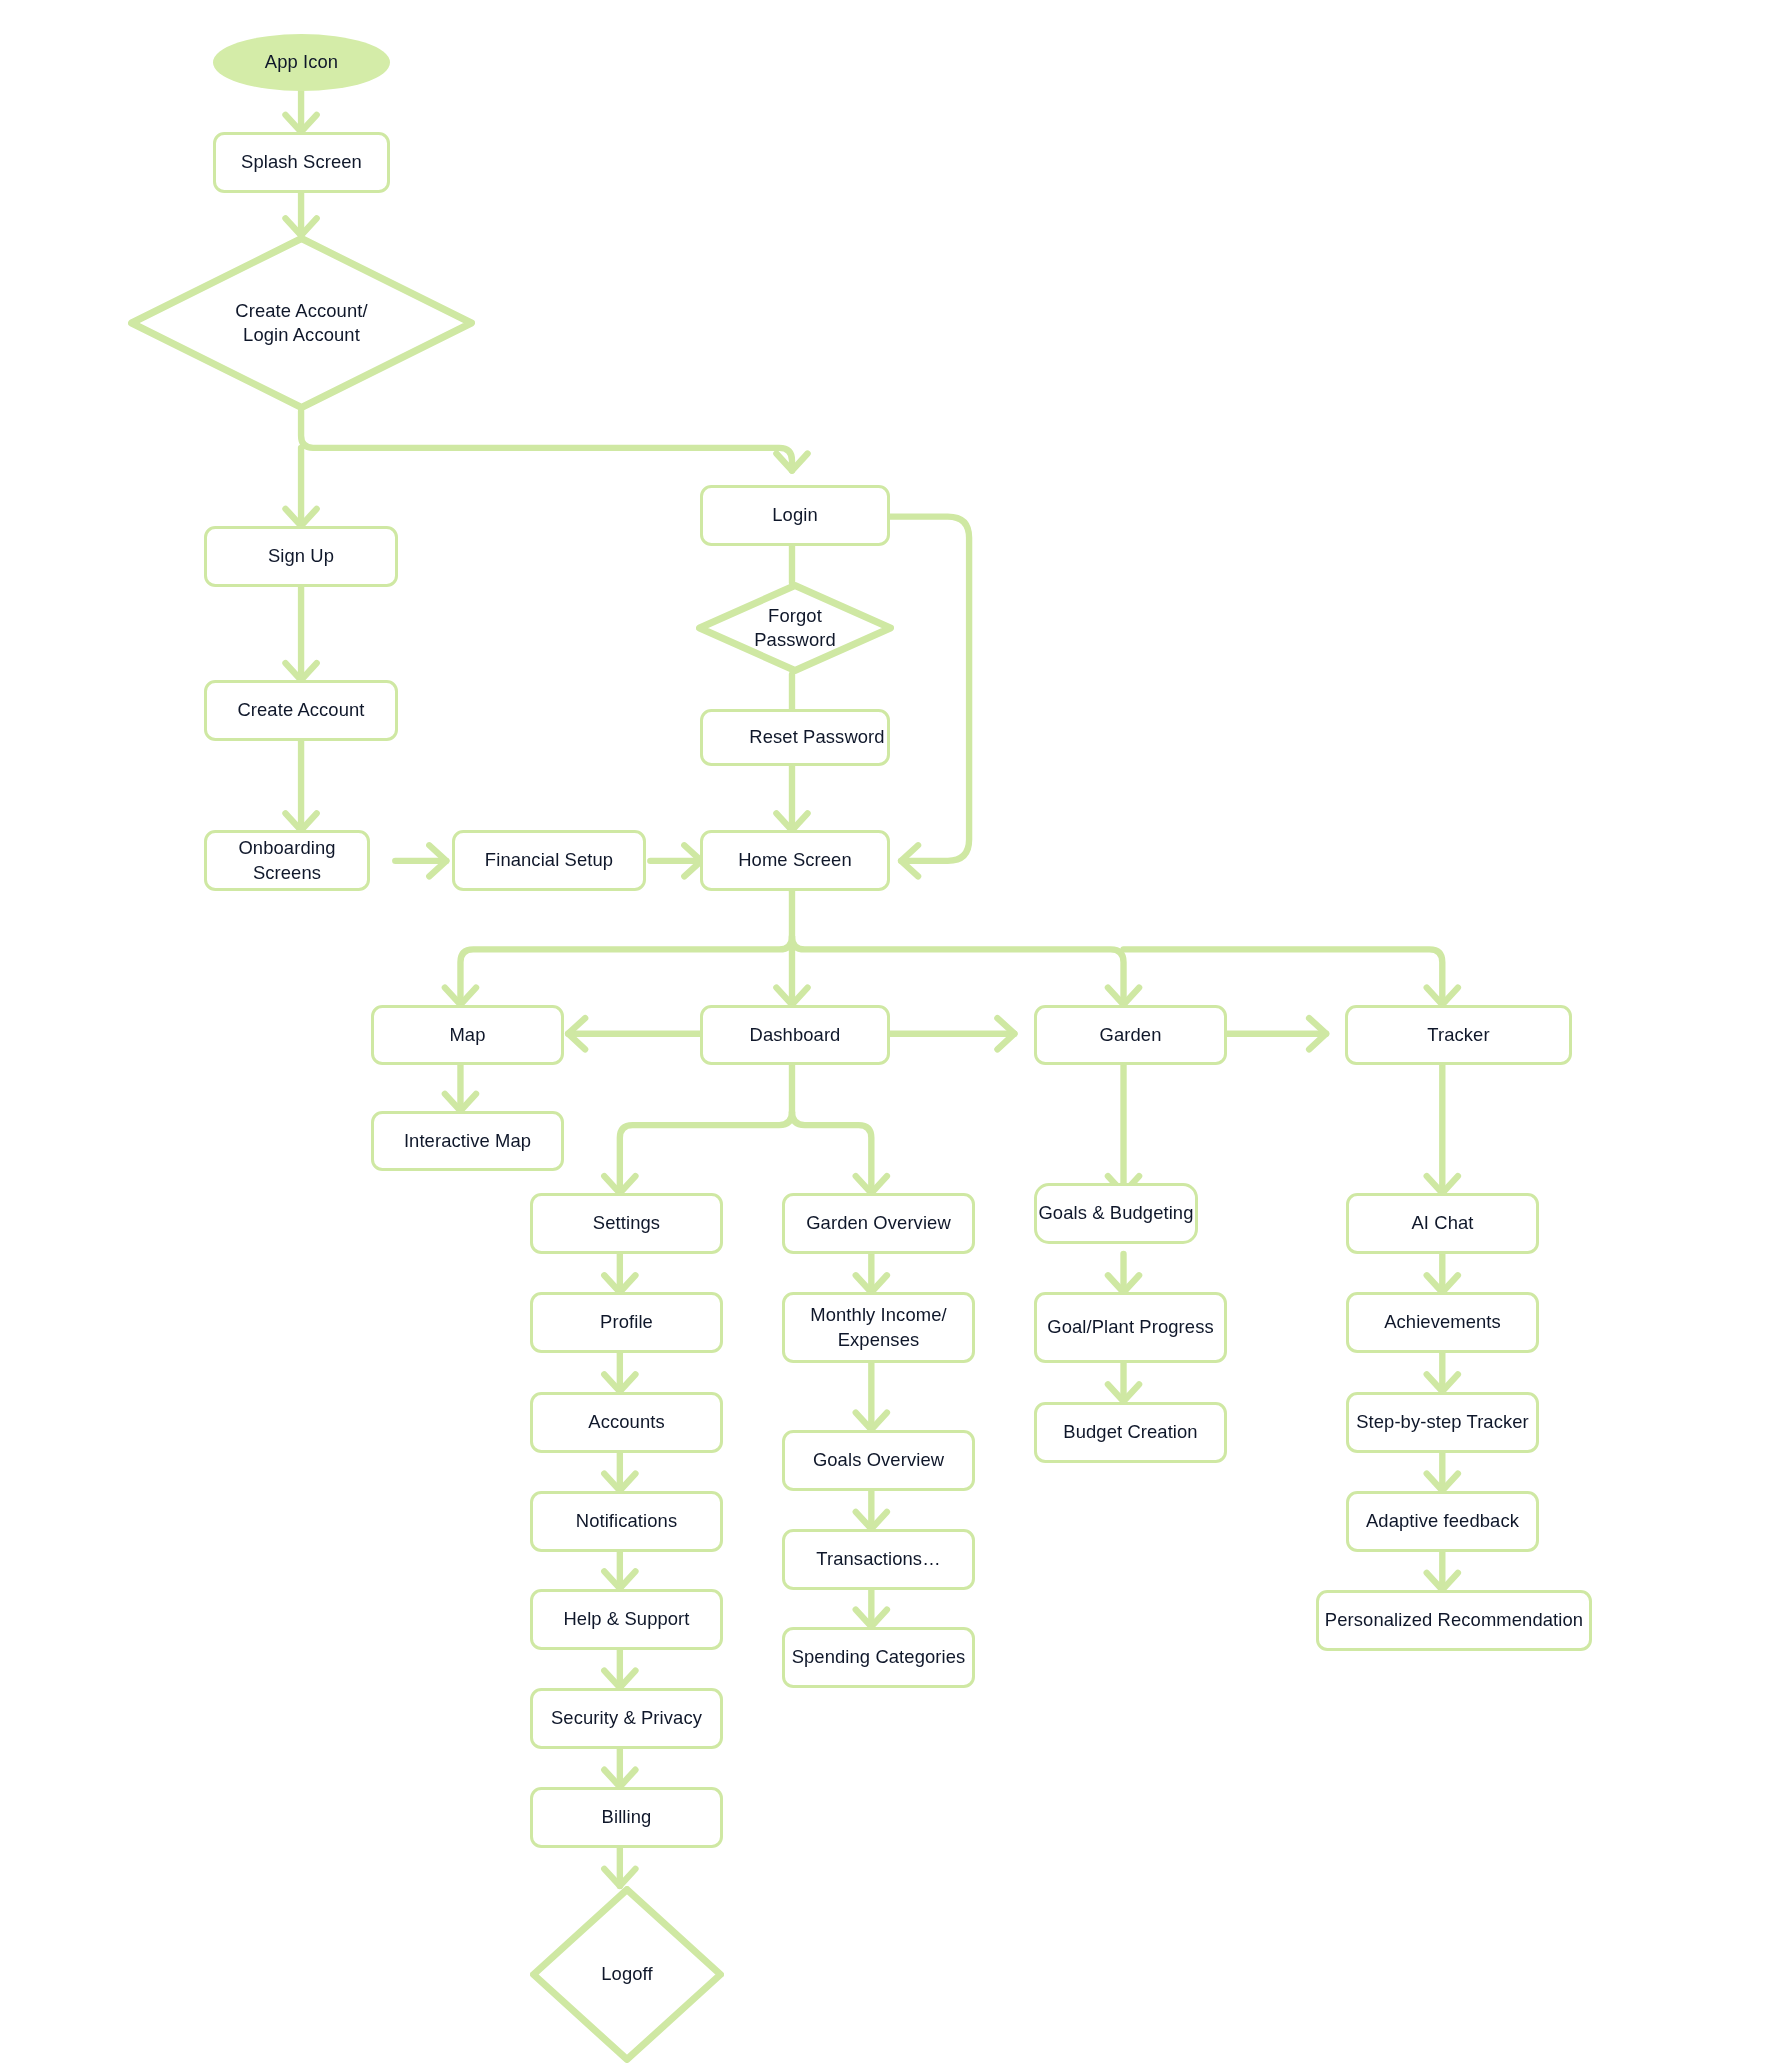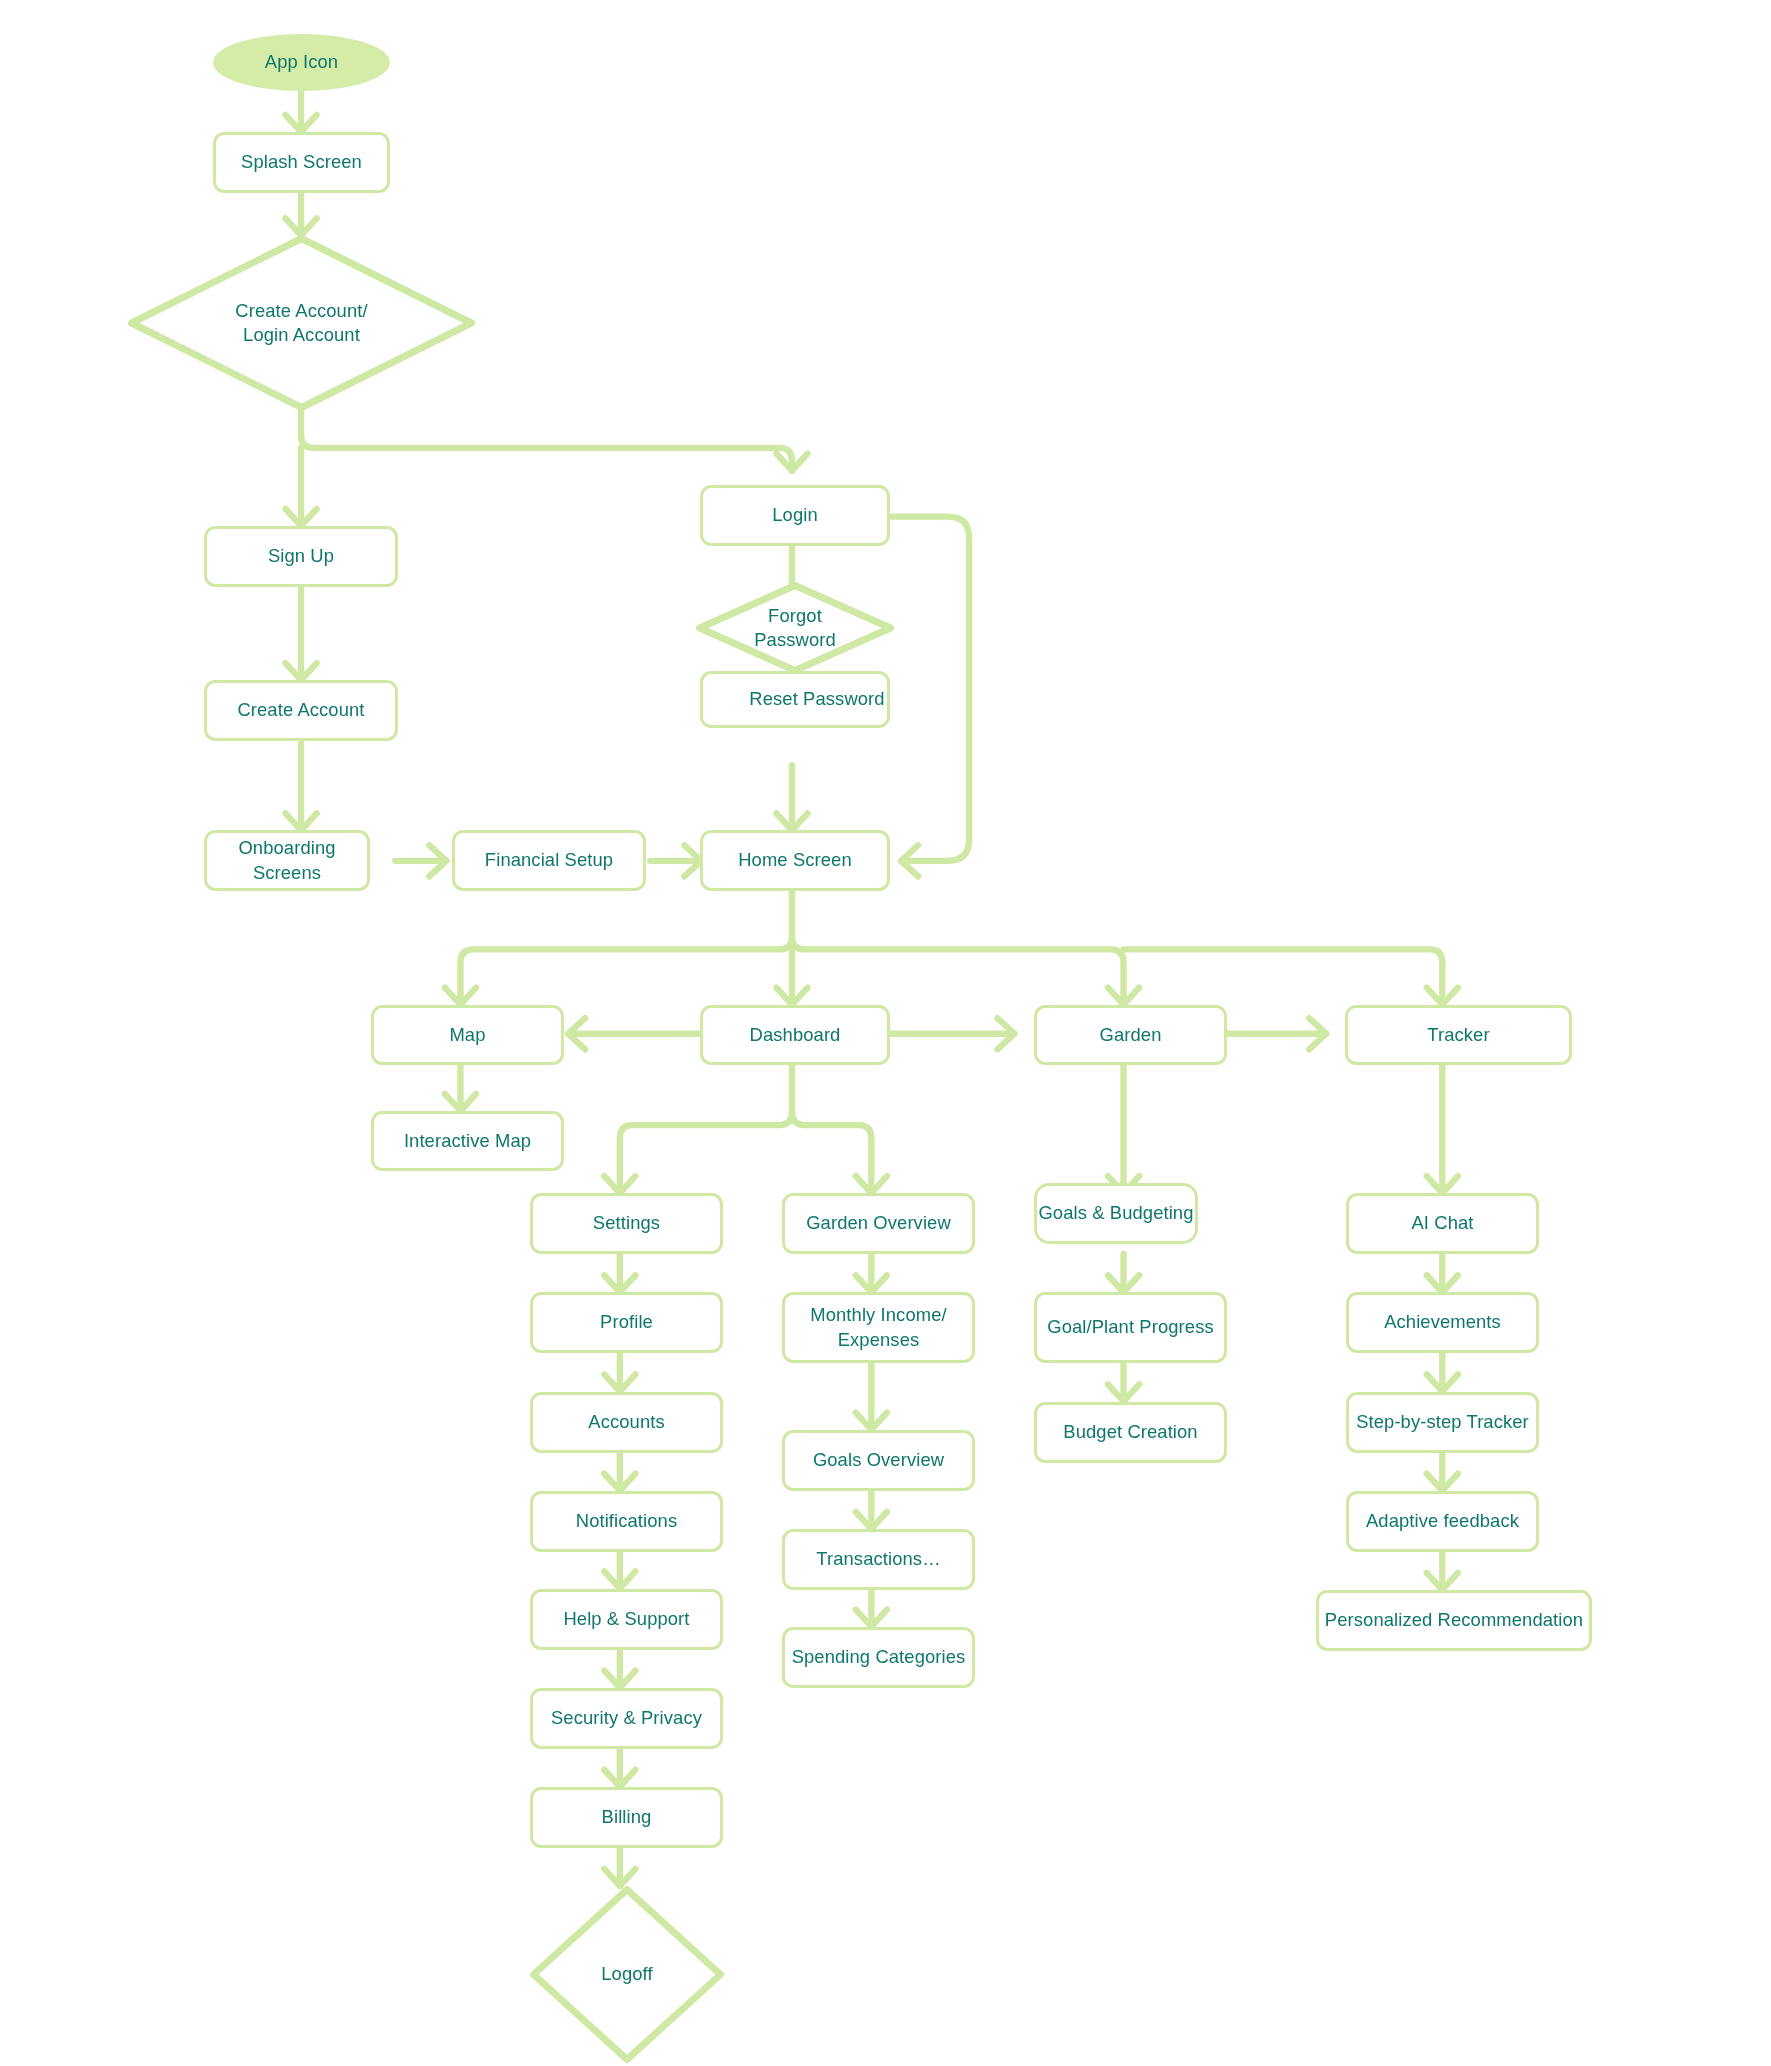--- a/index.html
+++ b/index.html
@@ -8,21 +8,21 @@
     width:1771px;height:2066px;position:relative;overflow:hidden;
   }
   #stage{position:absolute;left:0;top:0;width:1771px;height:2066px;}
   #wires{position:absolute;left:0;top:0;width:1771px;height:2066px;}
 
   .node{
     position:absolute;
     box-sizing:border-box;
     display:flex;align-items:center;justify-content:center;
     text-align:center;
-    color:#0f766e;
+    color:#0f172a;
     font-size:18.4px;
     line-height:1.32;
     letter-spacing:0.1px;
     white-space:pre-line;
     z-index:3;
   }
   .box{
     background:#ffffff;
     border:3.5px solid #cfe8a3;
     border-radius:11.3px;
@@ -209,21 +209,21 @@
   </div>
 
   <div class="node diamond" style="left:696px;top:582px;width:198px;height:92px;">
     <svg class="dshape" viewBox="0 0 280 130" preserveAspectRatio="none">
       <polygon points="140,5 275,65 140,125 5,65" fill="#ffffff" stroke="#cfe8a3" stroke-width="10" stroke-linejoin="round"></polygon>
     </svg>
     <span class="dlabel">Forgot
 Password</span>
   </div>
 
-  <div class="node box" style="left:700px;top:671px;width:190px;height:57px;padding-left:44px;">
+  <div class="node box" style="left:700px;top:709px;width:190px;height:57px;padding-left:44px;">
     <span>Reset Password</span>
   </div>
 
   <div class="node box" style="left:700px;top:830px;width:190px;height:61px;">
     <span>Home Screen</span>
   </div>
 
   <div class="node box" style="left:371px;top:1005px;width:193px;height:60px;">
     <span>Map</span>
   </div>

